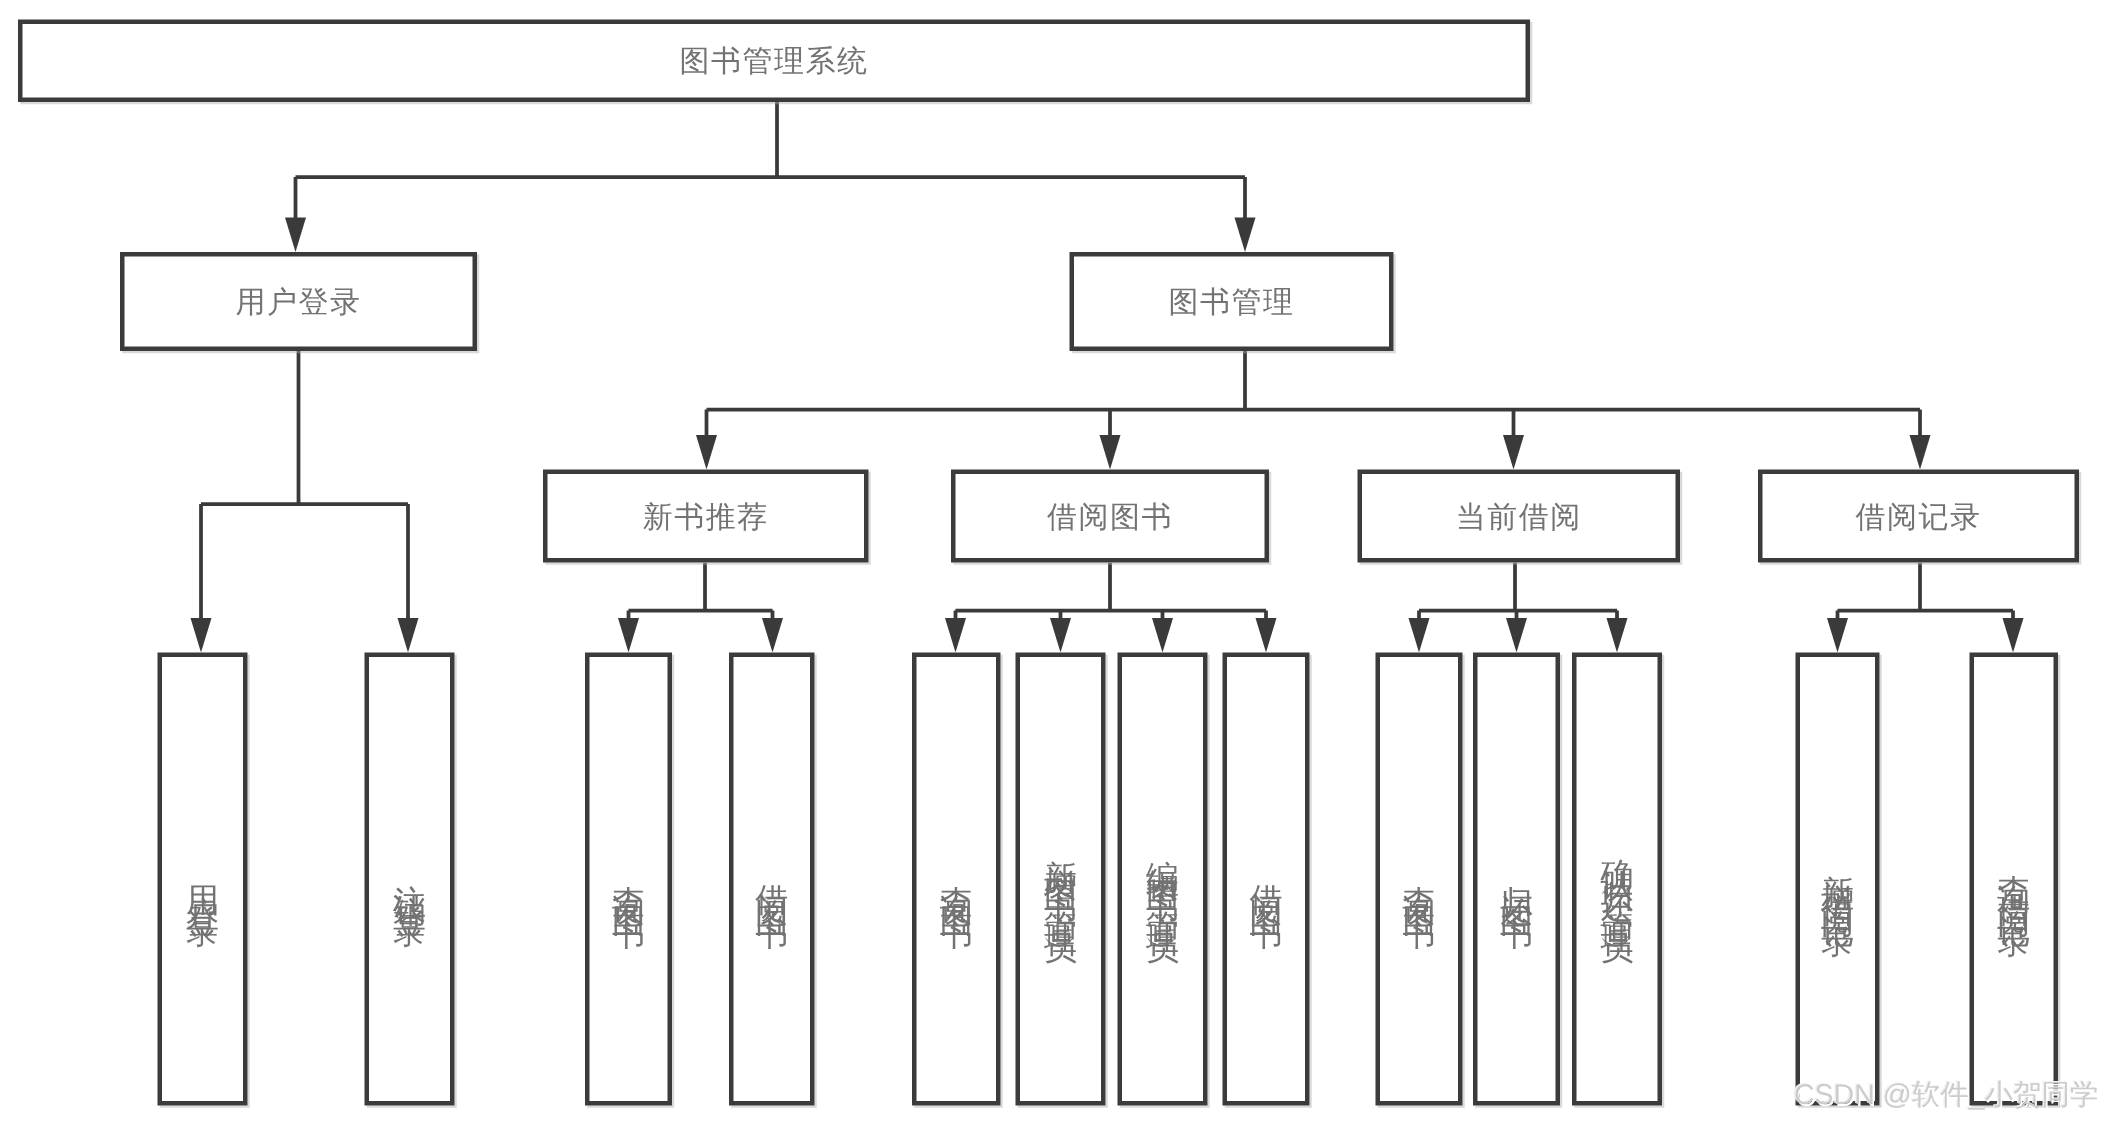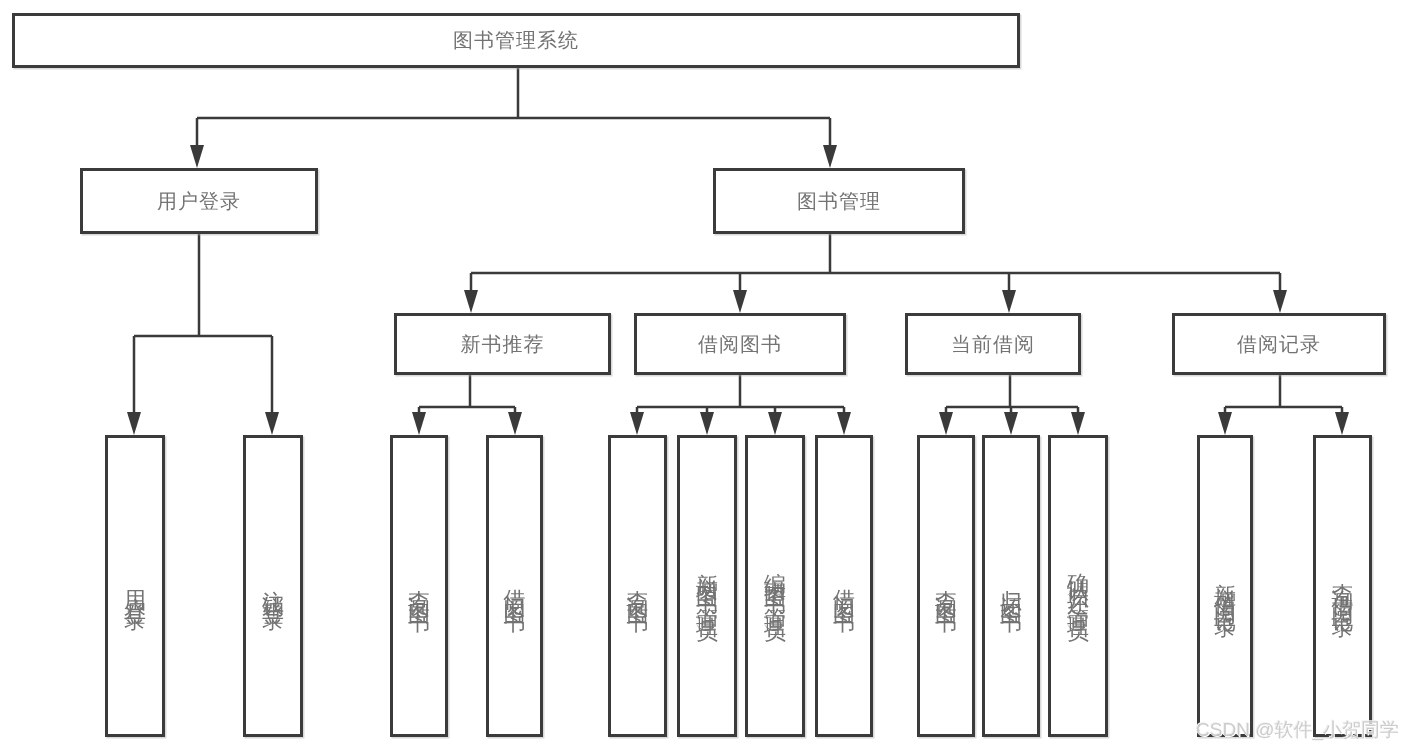--- a/index.html
+++ b/index.html
@@ -33,24 +33,24 @@
     color: #737373;
     box-shadow: 1.5px 1.5px 0 rgba(170,170,170,0.45);
   }
   .hbox {
     font-size: 20px;
     letter-spacing: 1px;
     white-space: nowrap;
   }
   .root-box    { left: 12px;  top: 13px;  width: 1008px; height: 55px; }
   .n-userlogin { left: 80px;  top: 168px; width: 238px;  height: 66px; }
-  .n-bookmgmt  { left: 713px; top: 168px; width: 252px;  height: 66px; }
-  .n-sec0 { left: 362px;  top: 313px; width: 217px; height: 62px; margin-left: 32px; }
+  .n-bookmgmt  { left: 713px; top: 168px; width: 216px;  height: 66px; }
+  .n-sec0 { left: 362px;  top: 313px; width: 217px; height: 62px; }
   .n-sec1 { left: 634px;  top: 313px; width: 212px; height: 62px; }
-  .n-sec2 { left: 905px;  top: 313px; width: 176px; height: 62px; }
+  .n-sec2 { left: 905px;  top: 313px; width: 215px; height: 62px; }
   .n-sec3 { left: 1172px; top: 313px; width: 214px; height: 62px; }
   .leaf {
     top: 435px;
     height: 302px;
     font-size: 22px;
   }
   .leaf .vtext {
     writing-mode: vertical-rl;
     text-orientation: mixed;
     letter-spacing: 7px;

